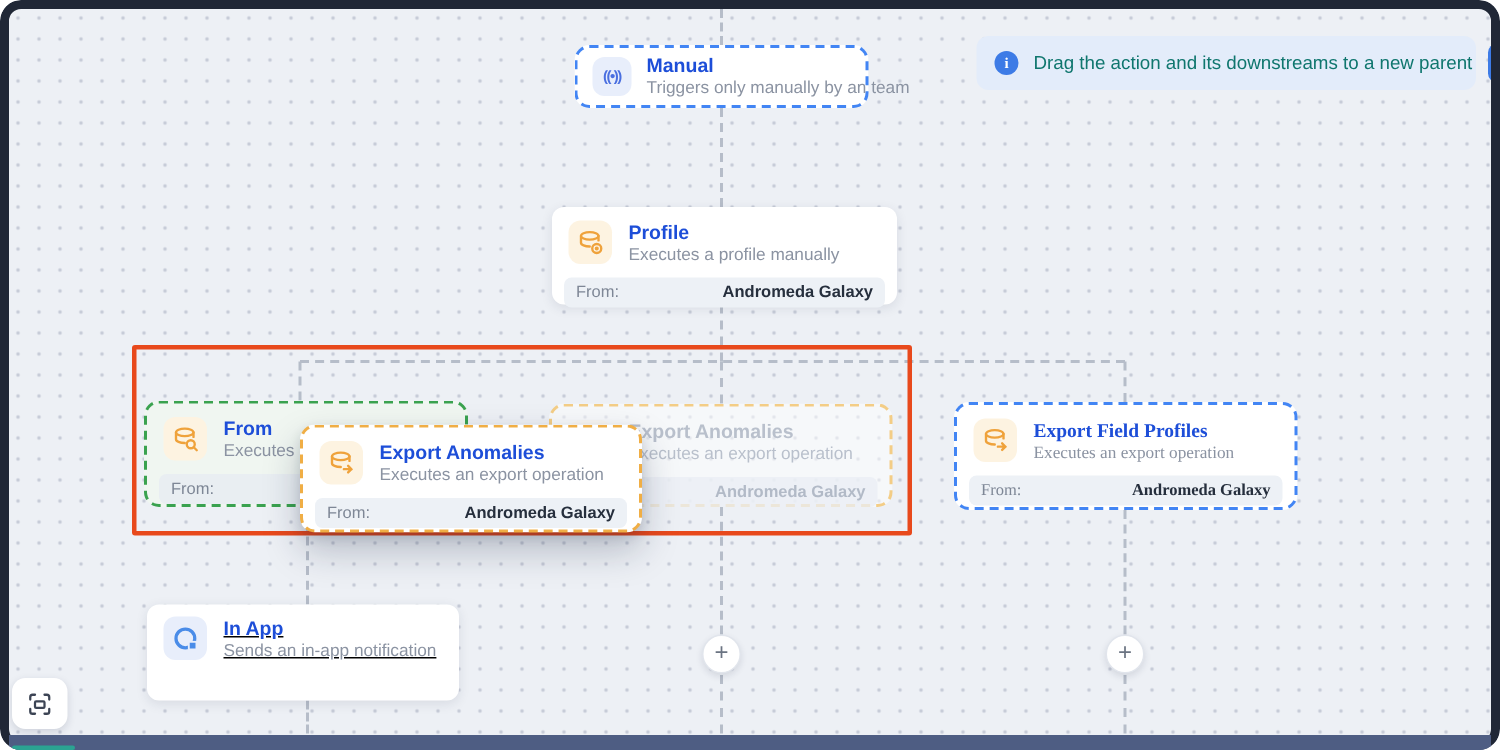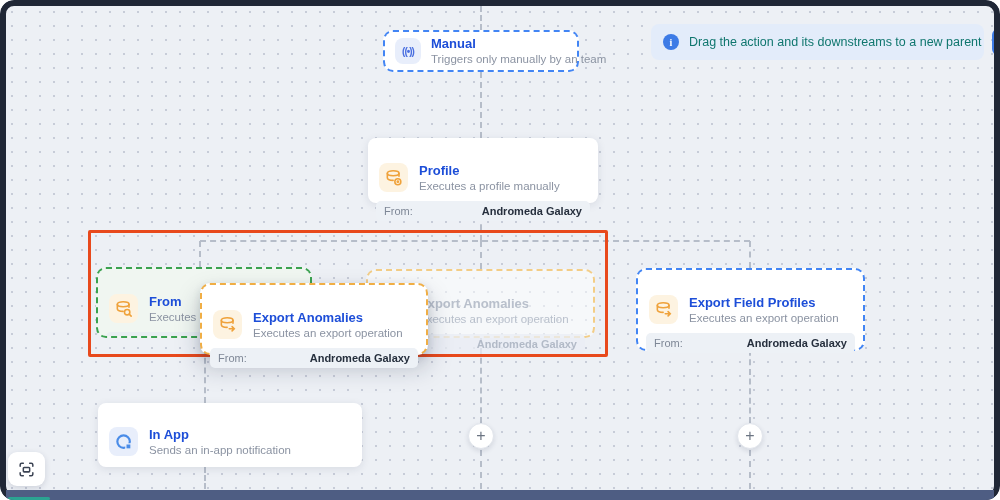--- a/index.html
+++ b/index.html
@@ -16,21 +16,21 @@
   .vline { position:absolute; width:0; border-left:2px dashed #b6bdc9; z-index:1; }
   .hline { position:absolute; height:0; border-top:2px dashed #b6bdc9; z-index:1; }
 
   
   .select-rect { position:absolute; left:88px; top:230px; width:520px; height:127px;
                  border:3px solid #e8491c; border-radius:2px; z-index:5; }
 
   
   .node { position:absolute; background:#fff; border-radius:10px; z-index:6;
           box-shadow:0 2px 8px rgba(25,35,65,.10); }
-  .node .head { display:flex; align-items:flex-start; gap:11px; padding:9px 11px 4px 11px;margin-top:16px; }
+  .node .head { display:flex; align-items:flex-start; gap:11px; padding:9px 11px 4px 11px; }
   .node .icon-box { flex:0 0 auto; width:29px; height:29px; border-radius:8px;
                     display:flex; align-items:center; justify-content:center; }
   .icon-amber { background:#fdf3e1; }
   .icon-blue  { background:#e8eefb; }
   .node .title { font-size:13px; font-weight:700; color:#1d4ed8; line-height:16px; }
   .node .sub   { font-size:11.5px; color:#8b93a2; line-height:14px; white-space:nowrap; }
   .node .foot  { margin:4px 8px 0 8px; height:20px; background:#edf1f6; border-radius:5px;
                  display:flex; align-items:center; justify-content:space-between; padding:0 8px;
                  font-size:11px; }
   .foot .flabel { color:#7e8796; }
@@ -47,22 +47,22 @@
                   background:#f0f6f1; box-shadow:none; overflow:hidden; }
   #node-scan .foot { background:#e9eef2; }
   #node-ghost { left:366px; top:269px; width:229px; height:69px; border:2px dashed #f3cd86;
                 background:rgba(255,255,255,.5); box-shadow:none; z-index:7; }
   #node-ghost .title, #node-ghost .sub { color:#b9c0cc; }
   #node-ghost .foot { background:rgba(234,238,244,.75); }
   #node-ghost .fvalue { color:#b2bac7; font-weight:600; }
   #node-ghost .icon-box { background:rgba(253,243,225,.55); opacity:.55; }
   #node-drag { left:200px; top:283px; width:228px; height:72px; border:2px dashed #f0ae45;
                z-index:10; box-shadow:0 12px 24px rgba(20,30,60,.25), 0 3px 8px rgba(20,30,60,.12); }
-  #node-efp  { left:636px; top:268px; width:229px; height:83px; border:2px dashed #4285f4; box-shadow:none; }
-  #node-inapp { left:98px; top:403px; width:264px; height:64px; border-radius:8px; }
+  #node-efp  { left:636px; top:268px; width:229px; height:72px; border:2px dashed #4285f4; box-shadow:none;font-family:Liberation Serif, serif; }
+  #node-inapp { left:98px; top:403px; width:208px; height:64px; border-radius:8px;text-decoration:underline; }
 
   
   .plus-btn { position:absolute; width:26px; height:26px; border-radius:50%; background:#fff;
               border:1px solid #e1e5ec; box-shadow:0 2px 5px rgba(25,35,65,.12);
               display:flex; align-items:center; justify-content:center;
               font-size:16px; color:#6b7482; z-index:6; cursor:pointer; line-height:1; }
   #plus-left  { left:468px; top:423px; }
   #plus-right { left:737px; top:423px; }
 
   

